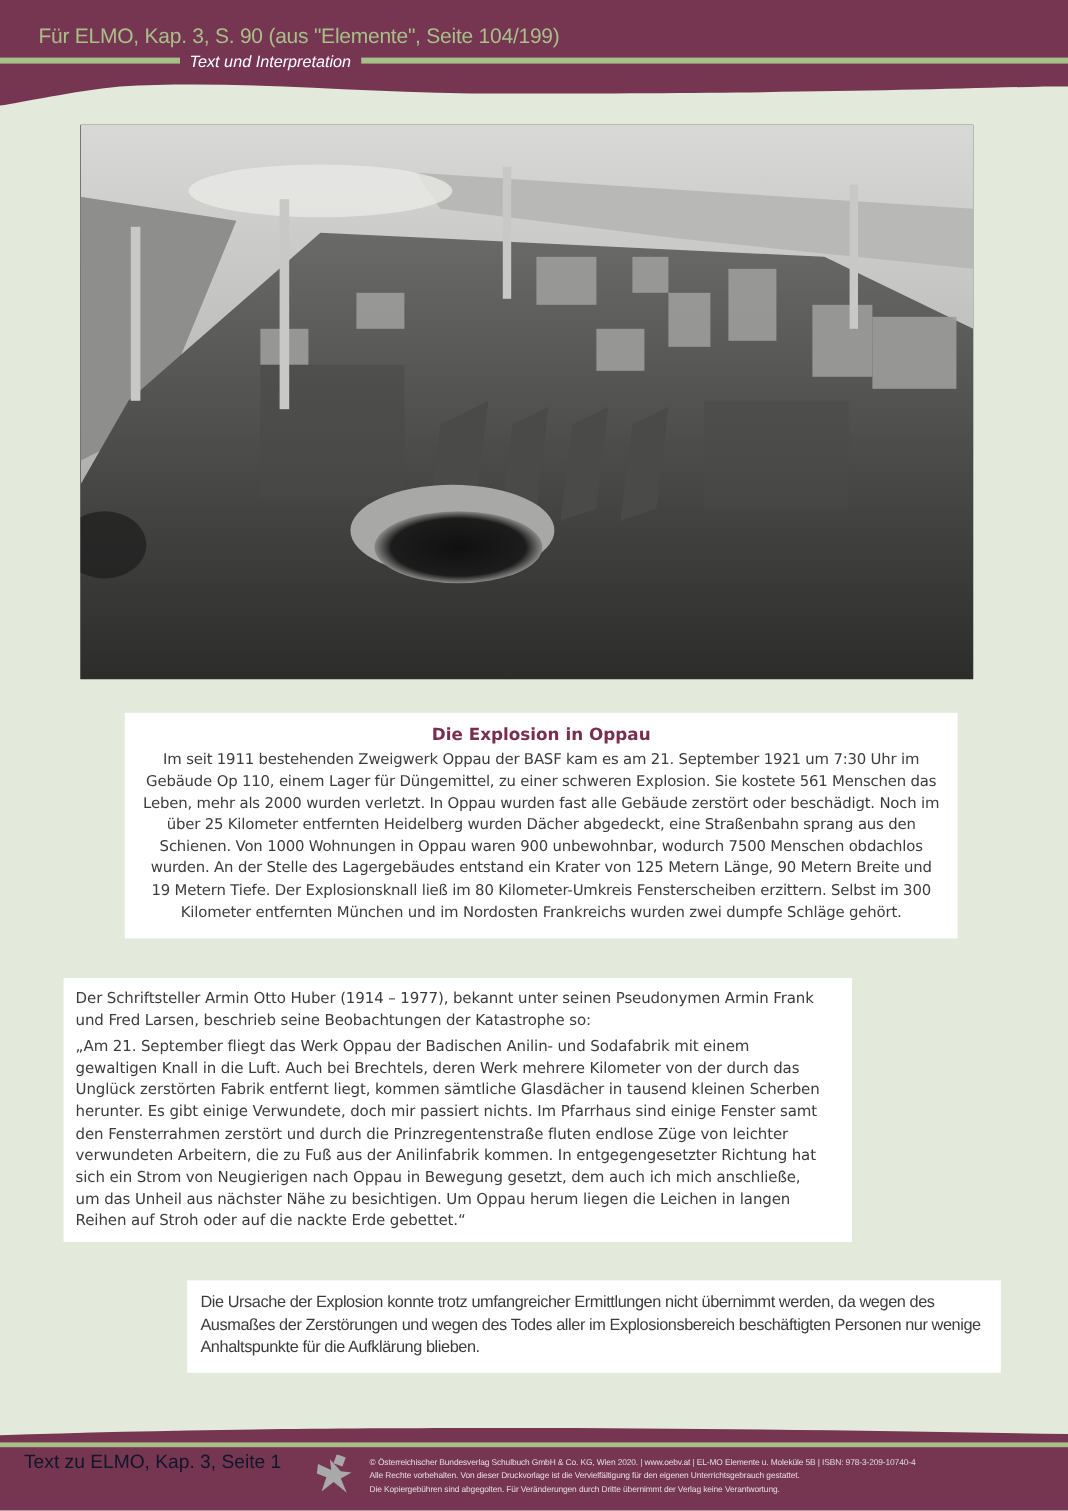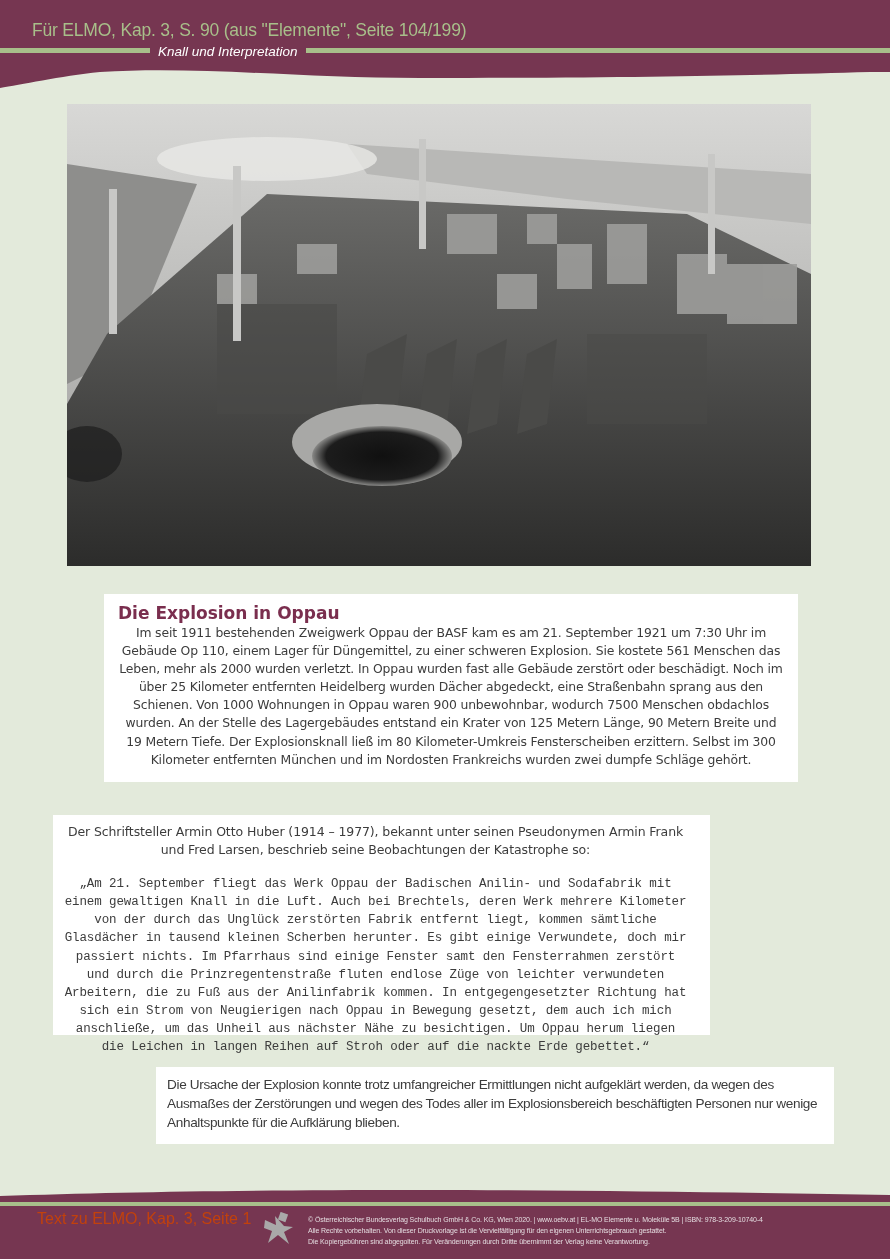--- a/index.html
+++ b/index.html
@@ -30,61 +30,62 @@
       overflow: hidden;
     }
     .photo svg { display: block; }
     .box {
       position: absolute; background: #ffffff;
       font-size: 12.6px; line-height: 18.1px; color: #3c3c3c;
     }
     .box1 { left: 104px; top: 594px; width: 694px; height: 188px; }
     .box1 .inner { padding: 9px 14px 0 14px; }
     .box1 h2 {
-      margin: 0 0 1px 0; font-size: 17px; font-weight: bold; color: #7a2e4e;
+      margin: 0 0 1px 0; font-size: 14px; font-weight: bold; color: #7a2e4e;
       line-height: 20px;
+      text-align: center;
     }
     .box1 p { margin: 0; font-size: 12.4px; letter-spacing: -0.15px; text-align: center; }
     .box2 { left: 53px; top: 815px; width: 657px; height: 220px; }
-    .box2 .inner { padding: 8px 22px 0 10px; text-align: center; }
+    .box2 .inner { padding: 8px 22px 0 10px; }
     .box2 p { margin: 0; font-size: 12.5px; letter-spacing: -0.1px; }
-    .box2 p + p { margin-top: 16px; font-family: Liberation Mono, monospace; }
+    .box2 p + p { margin-top: 4px; }
     .box3 { left: 156px; top: 1067px; width: 678px; height: 77px; }
     .box3 .inner { padding: 8px 11px 0 11px; }
     .box3 p {
       margin: 0; font-family: "Liberation Sans", sans-serif; font-size: 13.6px;
       letter-spacing: -0.35px; line-height: 19px;
     }
     .footer {
       position: absolute; left: 0; top: 1180px; width: 890px; height: 79px;
     }
     .footer svg { position: absolute; left: 0; top: 0; }
     .footer-title {
-      position: absolute; left: 37px; top: 30px;
+      position: absolute; left: 20px; top: 30px;
       font-family: "Liberation Sans", sans-serif;
-      font-size: 16px; color: #c2410c;
+      font-size: 16px; color: #0f172a;
     }
     .footer-logo { position: absolute; left: 262px; top: 1212px; }
     .footer-legal {
       position: absolute; left: 308px; top: 1214px; width: 560px;
       font-family: "Liberation Sans", sans-serif;
       font-size: 7px; line-height: 11.2px; color: #e4dce0; letter-spacing: -0.1px;
     }
     .footer-legal div { white-space: nowrap; }
   </style>
 </head>
 <body>
 
 <div class="header">
   <svg width="890" height="110">
     <path d="M0 0 H890 V72 L870 72 C760 75 640 78 420 78 C300 78 200 66 100 72 C60 76 20 85 0 88 Z" fill="#763651"></path>
     <rect x="0" y="48" width="890" height="5" fill="#a8bf8a"></rect>
   </svg>
   <div class="header-title">Für ELMO, Kap. 3,  S. 90 (aus "Elemente", Seite 104/199)</div>
-  <div class="header-subtitle">Knall und Interpretation</div>
+  <div class="header-subtitle">Text und Interpretation</div>
 </div>
 
 <div class="photo">
   <svg width="744" height="462" viewBox="0 0 744 462">
     <defs>
       <linearGradient id="sky" x1="0" y1="0" x2="0" y2="1">
         <stop offset="0" stop-color="#d8d8d6"></stop>
         <stop offset="1" stop-color="#9a9a98"></stop>
       </linearGradient>
       <linearGradient id="ground" x1="0" y1="0" x2="0" y2="1">
@@ -149,21 +150,21 @@
 
 <div class="box box2">
   <div class="inner">
     <p>Der Schriftsteller Armin Otto Huber (1914 – 1977), bekannt unter seinen Pseudonymen Armin Frank und Fred Larsen, beschrieb seine Beobachtungen der Katastrophe so:</p>
     <p>„Am 21. September fliegt das Werk Oppau der Badischen Anilin- und Sodafabrik mit einem gewaltigen Knall in die Luft. Auch bei Brechtels, deren Werk mehrere Kilometer von der durch das Unglück zerstörten Fabrik entfernt liegt, kommen sämtliche Glasdächer in tausend kleinen Scherben herunter. Es gibt einige Verwundete, doch mir passiert nichts. Im Pfarrhaus sind einige Fenster samt den Fensterrahmen zerstört und durch die Prinzregentenstraße fluten endlose Züge von leichter verwundeten Arbeitern, die zu Fuß aus der Anilinfabrik kommen. In entgegengesetzter Richtung hat sich ein Strom von Neugierigen nach Oppau in Bewegung gesetzt, dem auch ich mich anschließe, um das Unheil aus nächster Nähe zu besichtigen. Um Oppau herum liegen die Leichen in langen Reihen auf Stroh oder auf die nackte Erde gebettet.“</p>
   </div>
 </div>
 
 <div class="box box3">
   <div class="inner">
-    <p>Die Ursache der Explosion konnte trotz umfangreicher Ermittlungen nicht aufgeklärt werden, da wegen des Ausmaßes der Zerstörungen und wegen des Todes aller im Explosionsbereich beschäftigten Personen nur wenige Anhaltspunkte für die Aufklärung blieben.</p>
+    <p>Die Ursache der Explosion konnte trotz umfangreicher Ermittlungen nicht übernimmt werden, da wegen des Ausmaßes der Zerstörungen und wegen des Todes aller im Explosionsbereich beschäftigten Personen nur wenige Anhaltspunkte für die Aufklärung blieben.</p>
   </div>
 </div>
 
 <div class="footer">
   <svg width="890" height="79">
     <path d="M0 16 C120 12 240 10 420 10 C600 10 760 13 890 15 L890 79 L0 79 Z" fill="#763651"></path>
     <rect x="0" y="22" width="890" height="4" fill="#a8bf8a"></rect>
   </svg>
   <div class="footer-title">Text zu ELMO, Kap. 3, Seite 1</div>
 </div>

